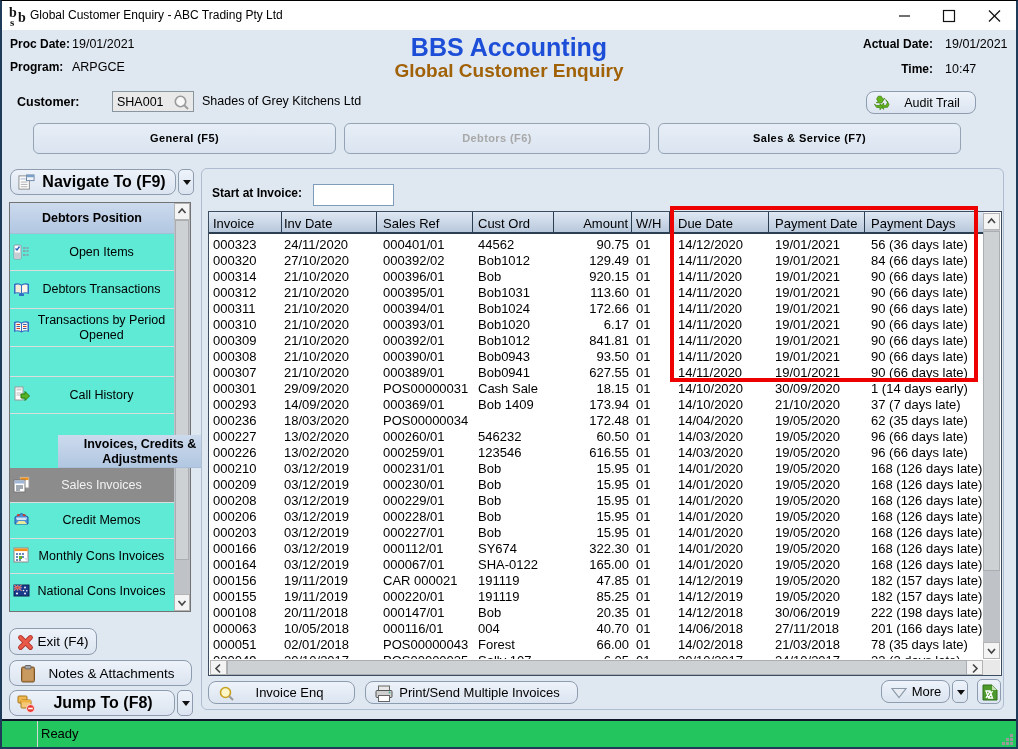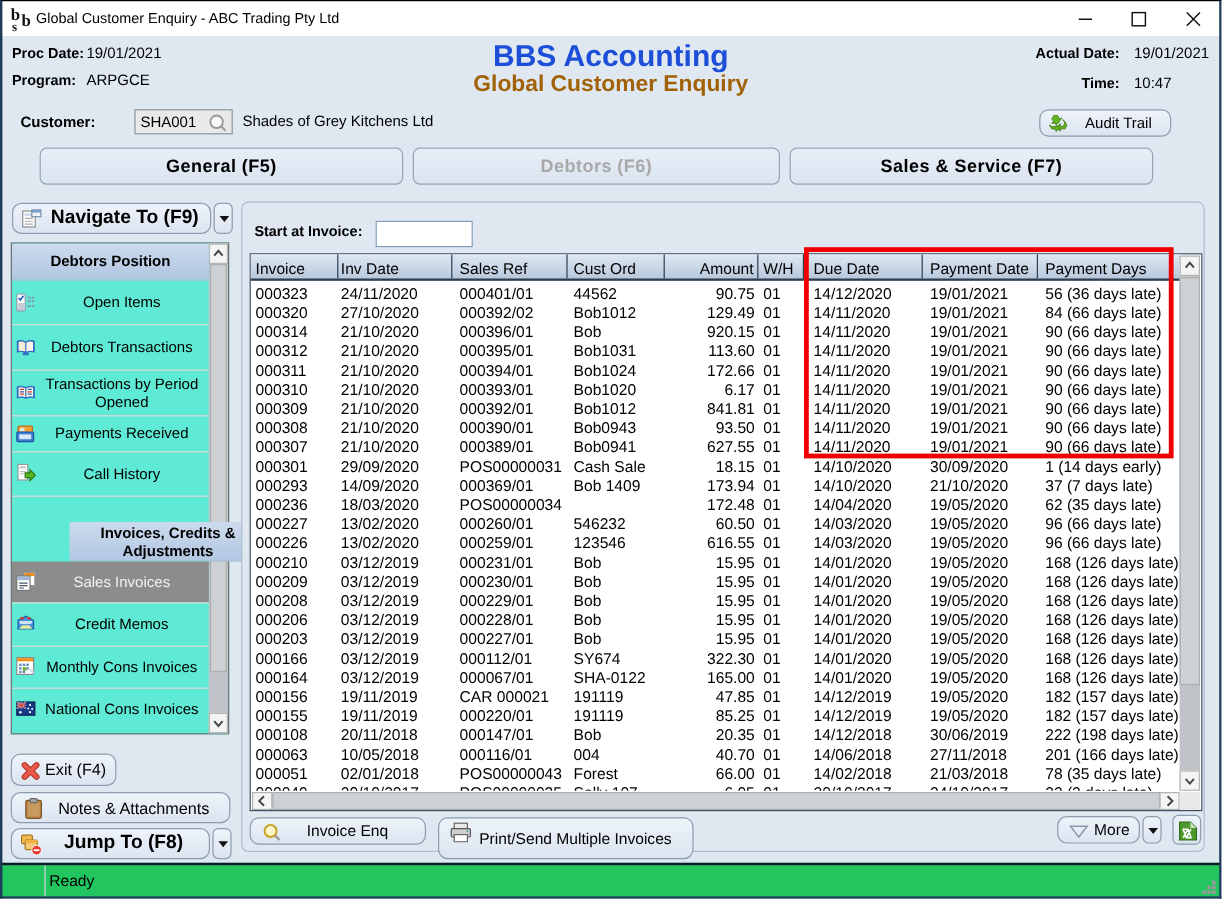--- a/index.html
+++ b/index.html
@@ -10,21 +10,21 @@
 
 #title{position:absolute;left:1px;top:1px;right:1px;height:29px;background:#fff;}
 #title .txt{position:absolute;left:29px;top:0;height:29px;line-height:29px;font-size:12px;color:#000;}
 
 .lbl{font-weight:bold;font-size:12px;color:#000;}
 .val{font-size:12.5px;color:#000;}
 
 .btn{position:absolute;border:1px solid #8d9cae;border-radius:8px;background:linear-gradient(#eef3fa,#dbe4f0);color:#000;}
 .btn .ctr{position:absolute;left:0;right:0;top:0;bottom:0;display:flex;align-items:center;justify-content:center;}
 
-.tab{position:absolute;top:123px;height:31px;border:1px solid #95a4b5;border-radius:6px;background:linear-gradient(#e7eef7,#dae4f0);font-weight:bold;font-size:15px;letter-spacing:0.4px;text-align:center;line-height:29px;}
+.tab{position:absolute;top:123px;height:31px;border:1px solid #95a4b5;border-radius:6px;background:linear-gradient(#e7eef7,#dae4f0);font-weight:bold;font-size:11px;letter-spacing:0.4px;text-align:center;line-height:29px;}
 
 #sidepanel{position:absolute;left:9px;top:202px;width:182px;height:410px;background:#5eead4;border:1px solid #737373;}
 .shead{position:absolute;left:0;width:164px;border-bottom:1px solid #a8bdd6;background:linear-gradient(#ccdaed,#b2c7e2);font-weight:bold;font-size:12.5px;text-align:center;color:#000;}
 .sitem{position:absolute;left:0;width:164px;font-size:12.5px;color:#000;}
 .sitem .t{position:absolute;left:19px;right:0;top:0;bottom:0;display:flex;align-items:center;justify-content:center;text-align:center;line-height:15px;}
 .sep{position:absolute;left:0;width:164px;height:1px;background:#dcdcdc;}
 .icon16{position:absolute;left:3px;width:17px;height:17px;}
 
 .sb-btn{position:absolute;background:#f4f4f4;border:1px solid #b4b4b4;}
 .sb-track{position:absolute;background:#bfc3c7;}
@@ -175,29 +175,20 @@
           <line x1="3.5" y1="5.5" x2="7" y2="5.5" stroke="#d03a2b"></line>
           <line x1="3.5" y1="7.5" x2="7" y2="7.5" stroke="#2a62b8"></line>
           <line x1="3.5" y1="9.5" x2="7" y2="9.5" stroke="#d03a2b"></line>
           <line x1="10" y1="5.5" x2="13.5" y2="5.5" stroke="#2a62b8"></line>
           <line x1="10" y1="7.5" x2="13.5" y2="7.5" stroke="#d03a2b"></line>
           <line x1="10" y1="9.5" x2="13.5" y2="9.5" stroke="#2a62b8"></line>
         </g>
       </svg>
   </div>
   <div class="sep" style="top:143px;"></div>
-  <div class="sitem" style="top:144px;height:29px;">
-      <div class="t">Payments Received</div>
-    <svg class="icon16" style="top:6px;" viewBox="0 0 17 17">
-        <rect x="2" y="2" width="12" height="8" rx="1" fill="#f0a030" stroke="#b06a10"></rect>
-        <rect x="3.5" y="3.5" width="4" height="3" fill="#e8e2d8"></rect>
-        <rect x="1" y="7" width="14" height="8" rx="1" fill="#3b82d6" stroke="#1b52a6"></rect>
-        <rect x="3" y="9" width="10" height="4" fill="#dce9fa"></rect>
-      </svg>
-  </div>
   <div class="sep" style="top:173px;"></div>
   <div class="sitem" style="top:174px;height:36px;">
       <div class="t">Call History</div>
     <svg class="icon16" style="top:9px;" viewBox="0 0 17 17">
         <rect x="2" y="1" width="8" height="13" fill="#fff" stroke="#999"></rect>
         <rect x="3.5" y="2.5" width="5" height="2" fill="#cccccc"></rect>
         <line x1="3.5" y1="7" x2="8.5" y2="7" stroke="#bbb"></line>
         <line x1="3.5" y1="9" x2="8.5" y2="9" stroke="#bbb"></line>
         <path d="M8 8 L12 8 L12 5.5 L16.5 10 L12 14.5 L12 12 L8 12 Z" fill="#58b422" stroke="#2f7a0c"></path>
       </svg>
@@ -659,21 +650,21 @@
 </div>
 <div id="redbox"></div>
 
 <div class="btn" style="left:208px;top:681px;width:147px;height:23px;">
   <svg class="abs" style="left:9px;top:3px" width="17" height="17" viewBox="0 0 17 17">
     <circle cx="7.5" cy="7.5" r="5" fill="#fdf6c8" stroke="#c8a020" stroke-width="1.6"></circle>
     <line x1="11.3" y1="11.3" x2="15" y2="15" stroke="#9a9a9a" stroke-width="2"></line>
   </svg>
   <div class="ctr" style="padding-left:16px;font-size:13px;">Invoice Enq</div>
 </div>
-<div class="btn" style="left:365px;top:681px;width:213px;height:35px;">
+<div class="btn" style="left:365px;top:681px;width:213px;height:23px;">
   <svg class="abs" style="left:9px;top:3px" width="18" height="17" viewBox="0 0 18 17">
     <rect x="3.5" y="1" width="11" height="5" fill="#e8e8e8" stroke="#666"></rect>
     <rect x="1" y="5.5" width="16" height="7" rx="1" fill="#cfcfcf" stroke="#555"></rect>
     <rect x="3.5" y="10.5" width="11" height="6" fill="#fff" stroke="#666"></rect>
     <circle cx="14.5" cy="7.5" r="0.9" fill="#4a9"></circle>
   </svg>
   <div class="ctr" style="padding-left:16px;font-size:13px;">Print/Send Multiple Invoices</div>
 </div>
 <div class="btn" style="left:881px;top:680px;width:69px;height:23px;">
   <svg class="abs" style="left:8px;top:6px" width="18" height="12" viewBox="0 0 18 12">

